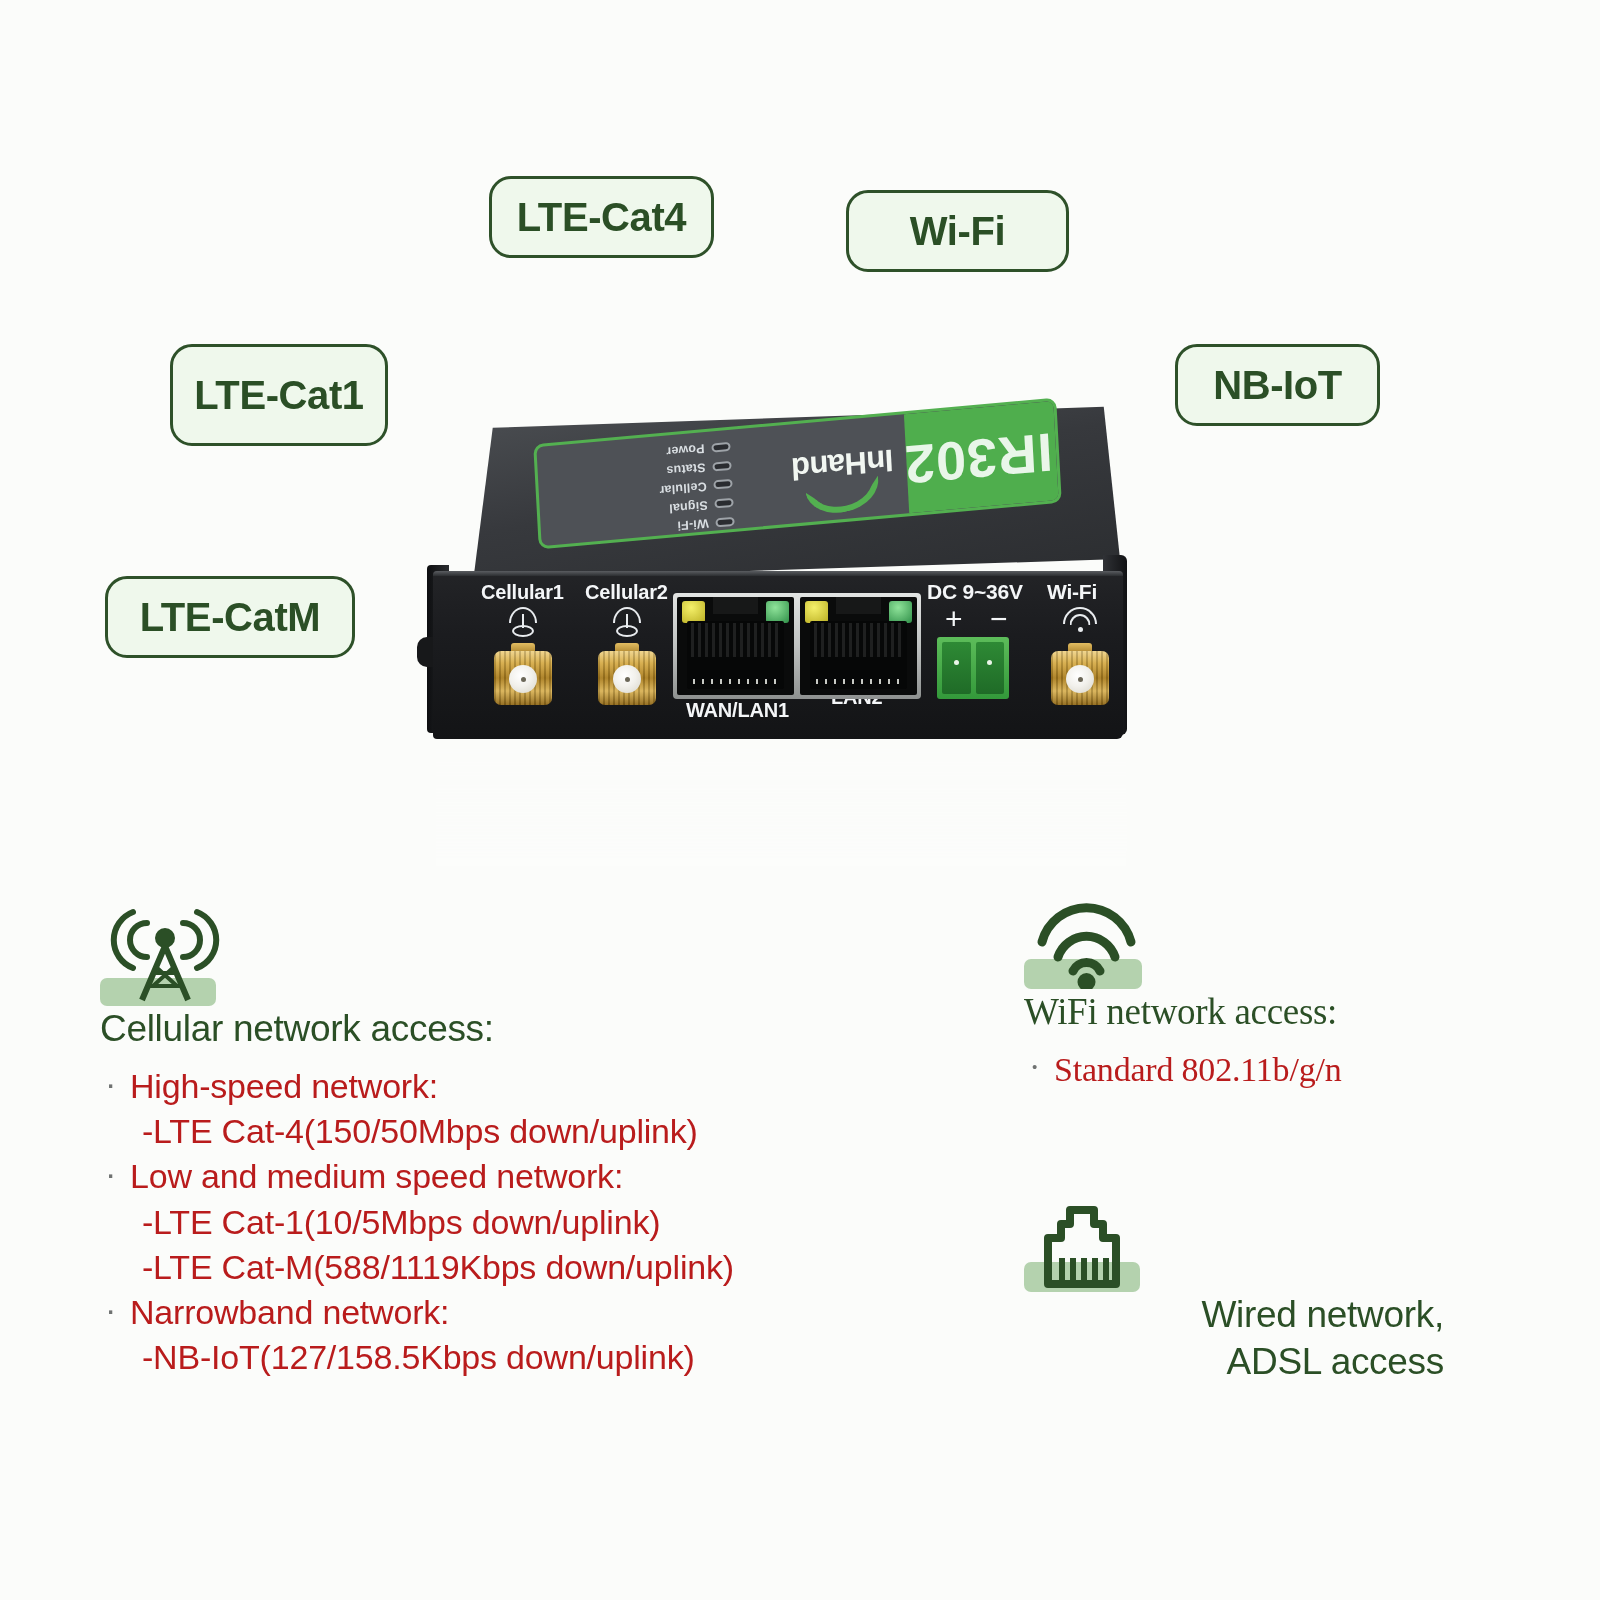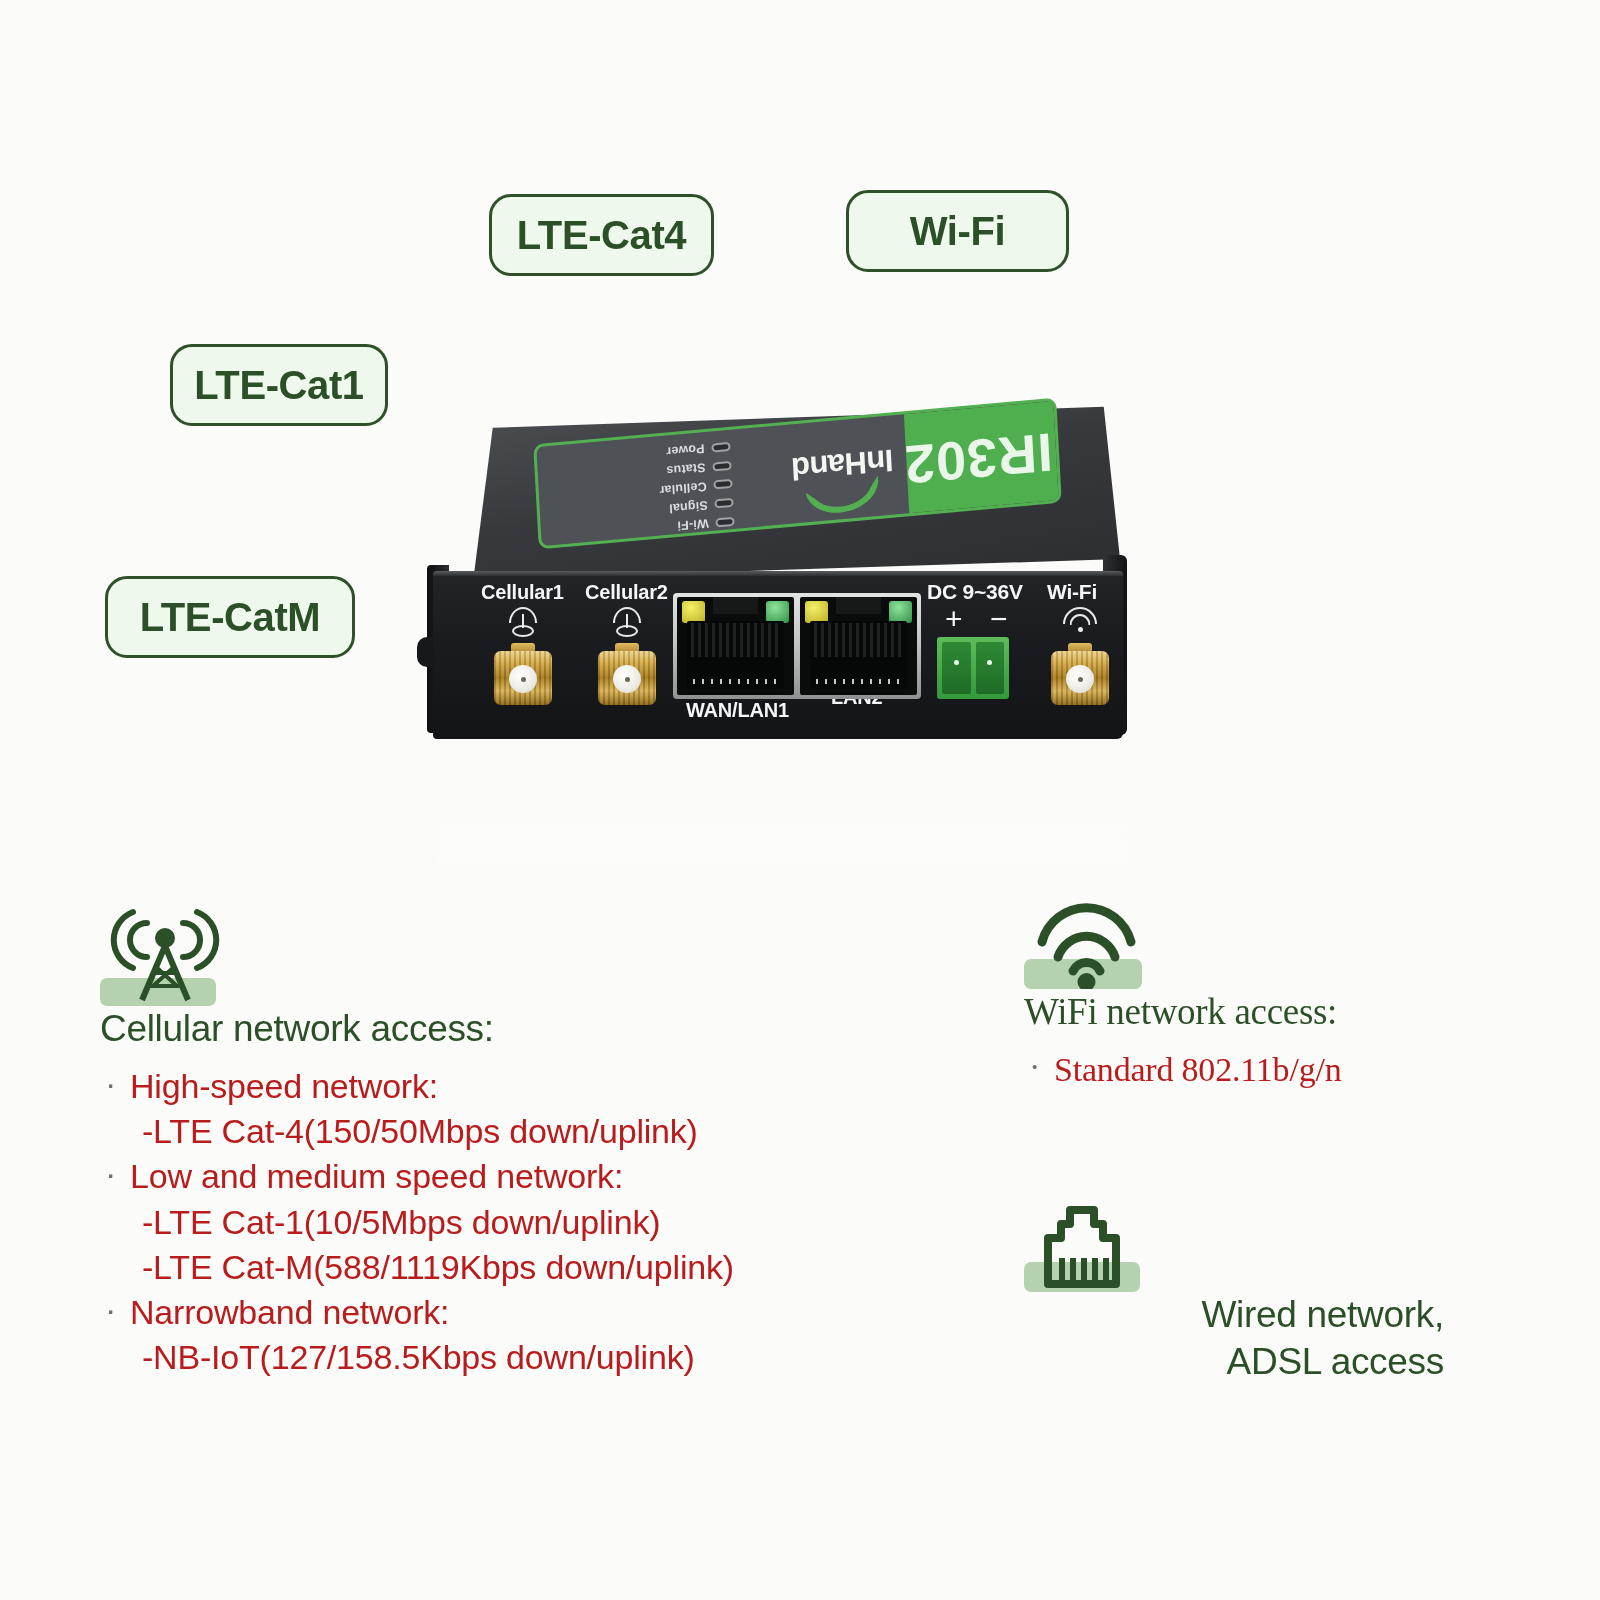--- a/index.html
+++ b/index.html
@@ -28,23 +28,23 @@
     background: #eff8ec;
     border: 3px solid #2e5129;
     border-radius: 22px;
     color: #2b4f26;
     font-weight: 700;
     font-size: 40px;
     letter-spacing: -0.4px;
     white-space: nowrap;
     padding: 0 26px;
   }
-  .pill-lte4   { left: 489px;  top: 194px; width: 225px; height: 82px; }
+  .pill-lte4   { left: 489px;  top: 176px; width: 225px; height: 82px; }
   .pill-wifi   { left: 846px;  top: 190px; width: 223px; height: 82px; }
-  .pill-lte1   { left: 170px;  top: 344px; width: 218px; height: 82px; }
+  .pill-lte1   { left: 170px;  top: 344px; width: 218px; height: 102px; }
   .pill-nbiot  { left: 1175px; top: 344px; width: 205px; height: 82px; }
   .pill-catm   { left: 105px;  top: 576px; width: 250px; height: 82px; }
   .pill-eth    { left: 1233px; top: 576px; width: 252px; height: 82px; }
 
   
   #device-stage {
     position: absolute;
     left: 415px;
     top: 405px;
     width: 720px;
@@ -451,20 +451,23 @@
 <div id="root">
 
   <div class="pill pill-lte4">
     <span>LTE-Cat4</span>
   </div>
   <div class="pill pill-wifi">
     <span>Wi-Fi</span>
   </div>
   <div class="pill pill-lte1">
     <span>LTE-Cat1</span>
+  </div>
+  <div class="pill pill-nbiot">
+    <span>NB-IoT</span>
   </div>
   <div class="pill pill-catm">
     <span>LTE-CatM</span>
   </div>
 
   <div id="device-stage">
 
     <div class="dev-top"></div>
 
     <div class="dev-label">

